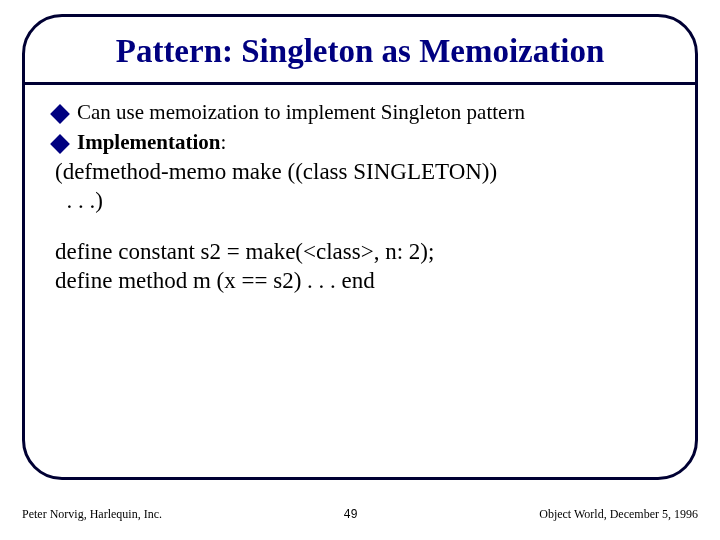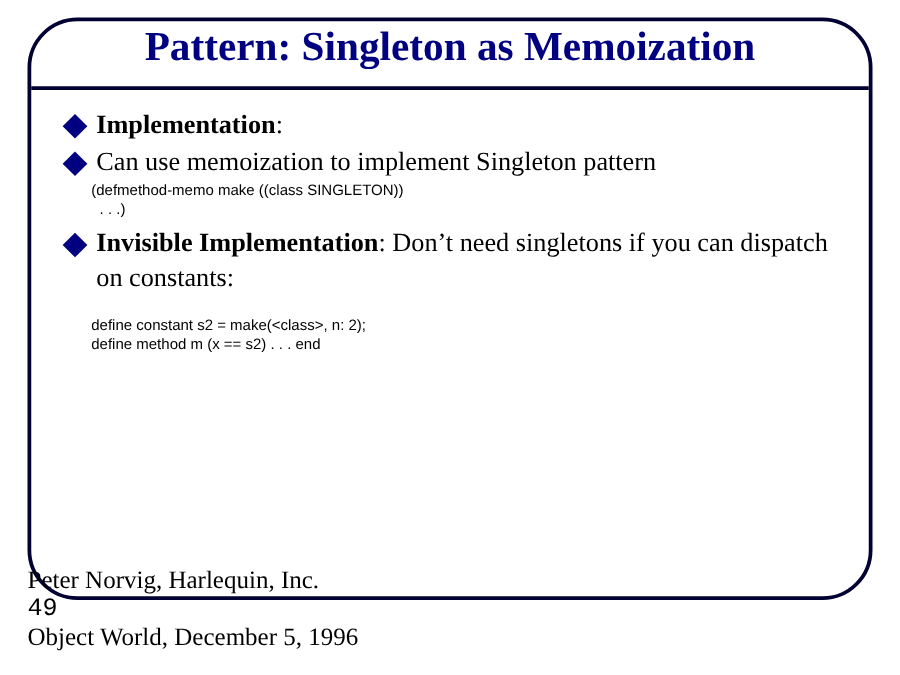--- a/index.html
+++ b/index.html
@@ -15,21 +15,21 @@
     position: absolute;
     top: 14px;
     left: 22px;
     right: 22px;
     bottom: 60px;
     border: 3px solid #000033;
     border-radius: 40px;
   }
   .title-wrap {
     text-align: center;
-    padding-top: 3px;
+    padding-top: 16px;
   }
   .title {
     display: inline-block;
     font-size: 33px;
     font-weight: bold;
     color: #000080;
   }
   .rule {
     height: 3px;
     background: #000033;
@@ -54,75 +54,68 @@
     background: #000080;
     transform: rotate(45deg);
     flex: 0 0 14px;
     margin-right: 10px;
     position: relative;
     top: 2px;
   }
   .bullet-text { flex: 1; }
   .bold-lead { font-weight: bold; }
   .code {
-    font-family: Liberation Sans, sans-serif;
-    font-size: 12px;
+    font-family: Liberation Serif, serif;
+    font-size: 23px;
     white-space: pre;
     line-height: 1.25;
-    margin-left: 20px;
+    margin-left: 2px;
     margin-top: 2px;
     margin-bottom: 6px;
   }
   .footer {
     position: absolute;
     left: 22px;
     right: 22px;
     bottom: 18px;
     display: flex;
     justify-content: space-between;
     align-items: baseline;
-    font-size: 20px;
-    flex-direction: column;
+    font-size: 12px;
   }
   .footer-left { font-family: "Times New Roman", serif; }
   .footer-center { font-family: Liberation Mono, monospace; }
   .footer-right { font-family: "Times New Roman", serif; }
 </style>
 </head>
 <body>
 
 <div class="slide-frame">
   <div class="title-wrap">
     <div class="title">Pattern: Singleton as Memoization</div>
   </div>
   <div class="rule"></div>
 
   <div class="content">
 
     <div class="bullet-row">
       <span class="diamond"></span>
+      <span class="bullet-text">Can use memoization to implement Singleton pattern</span>
+    </div>
+
+    <div class="bullet-row">
+      <span class="diamond"></span>
       <span class="bullet-text">
         <span class="bold-lead">Implementation</span><span>:</span>
       </span>
     </div>
 
-    <div class="bullet-row">
-      <span class="diamond"></span>
-      <span class="bullet-text">Can use memoization to implement Singleton pattern</span>
-    </div>
-
     <div class="code">(defmethod-memo make ((class SINGLETON))
   . . .)</div>
 
-    <div class="bullet-row">
-      <span class="diamond"></span>
-      <span class="bullet-text">
-        <span class="bold-lead">Invisible Implementation</span><span>: Don’t need singletons if you can dispatch on constants:</span>
-      </span>
-    </div>
 
     <div style="height:14px"></div>
     <div class="code">define constant s2 = make(&lt;class&gt;, n: 2);
 define method m (x == s2) . . . end</div>
 
   </div>
 </div>
 
 <div class="footer">
   <span class="footer-left">Peter Norvig, Harlequin, Inc.</span>

